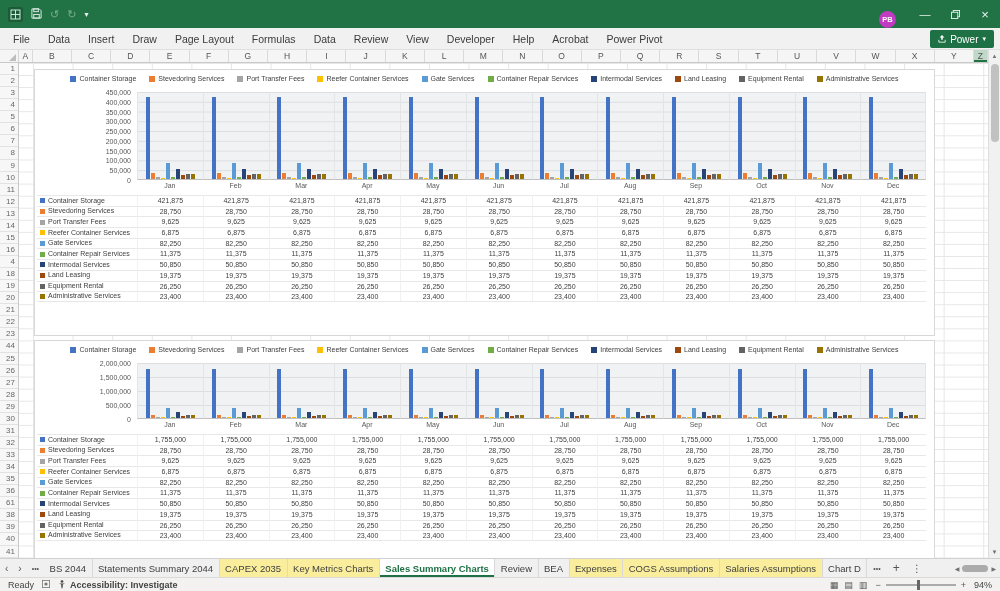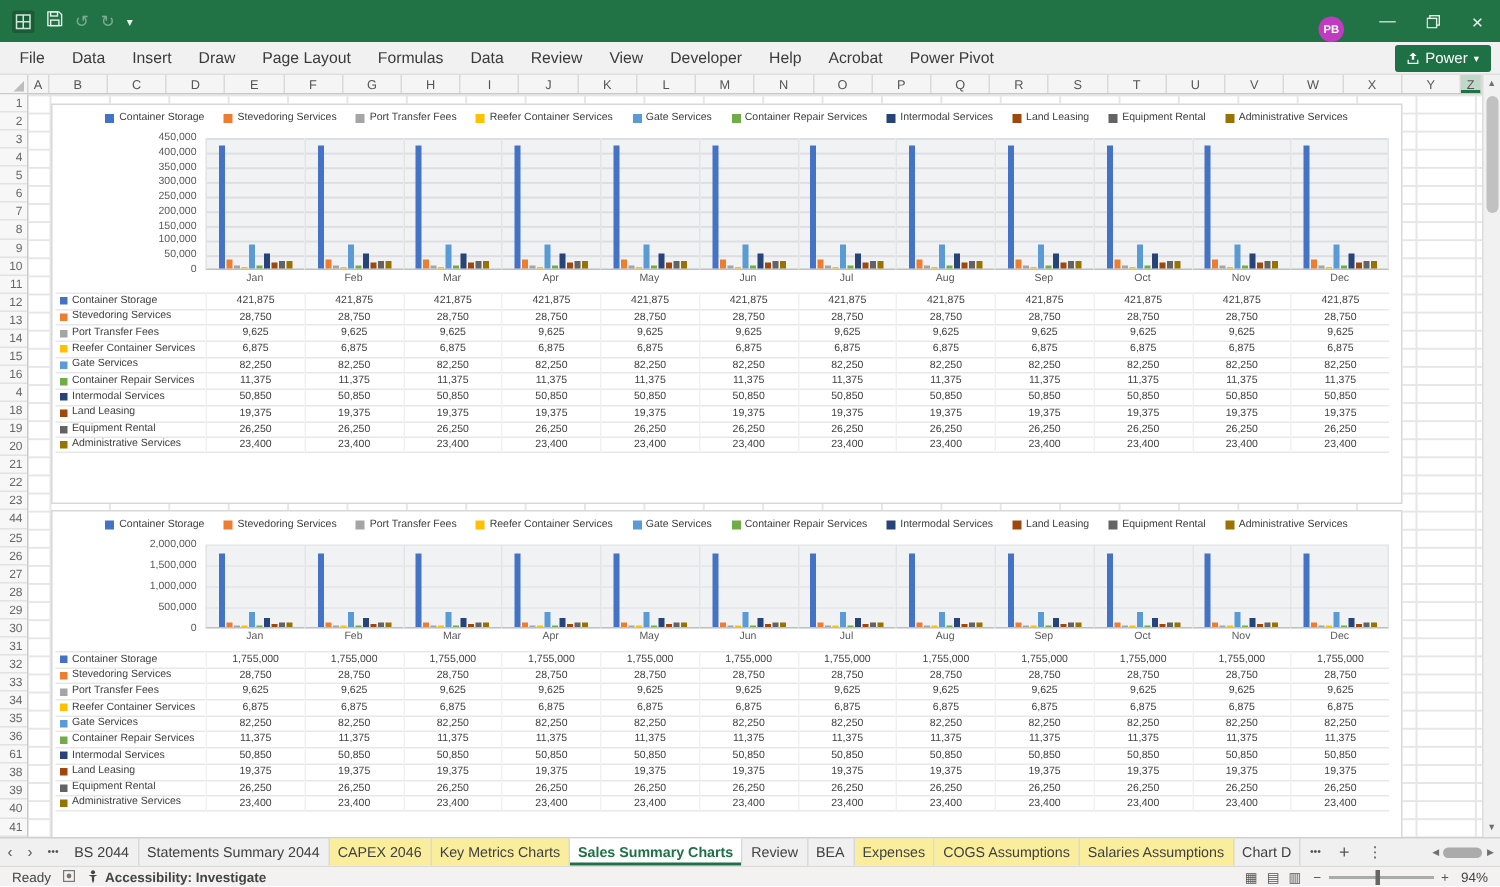--- a/index.html
+++ b/index.html
@@ -989,21 +989,21 @@
     </div>
   </div>
 
   <div class="tabbar">
     <div class="tnav">‹</div>
     <div class="tnav">›</div>
     <div class="tnav" style="font-size:7px">•••</div>
     <div style="display:flex;align-items:stretch" id="sheetTabs">
         <div class="tab">BS 2044</div>
         <div class="tab">Statements Summary 2044</div>
-        <div class="tab yellow">CAPEX 2046</div>
+        <div class="tab yellow">CAPEX 2035</div>
         <div class="tab yellow">Key Metrics Charts</div>
         <div class="tab active">Sales Summary Charts</div>
         <div class="tab">Review</div>
         <div class="tab">BEA</div>
         <div class="tab yellow">Expenses</div>
         <div class="tab yellow">COGS Assumptions</div>
         <div class="tab yellow">Salaries Assumptions</div>
         <div class="tab clipped">Chart D</div>
       </div>
     <div class="tbtn" style="font-size:7px">•••</div>

